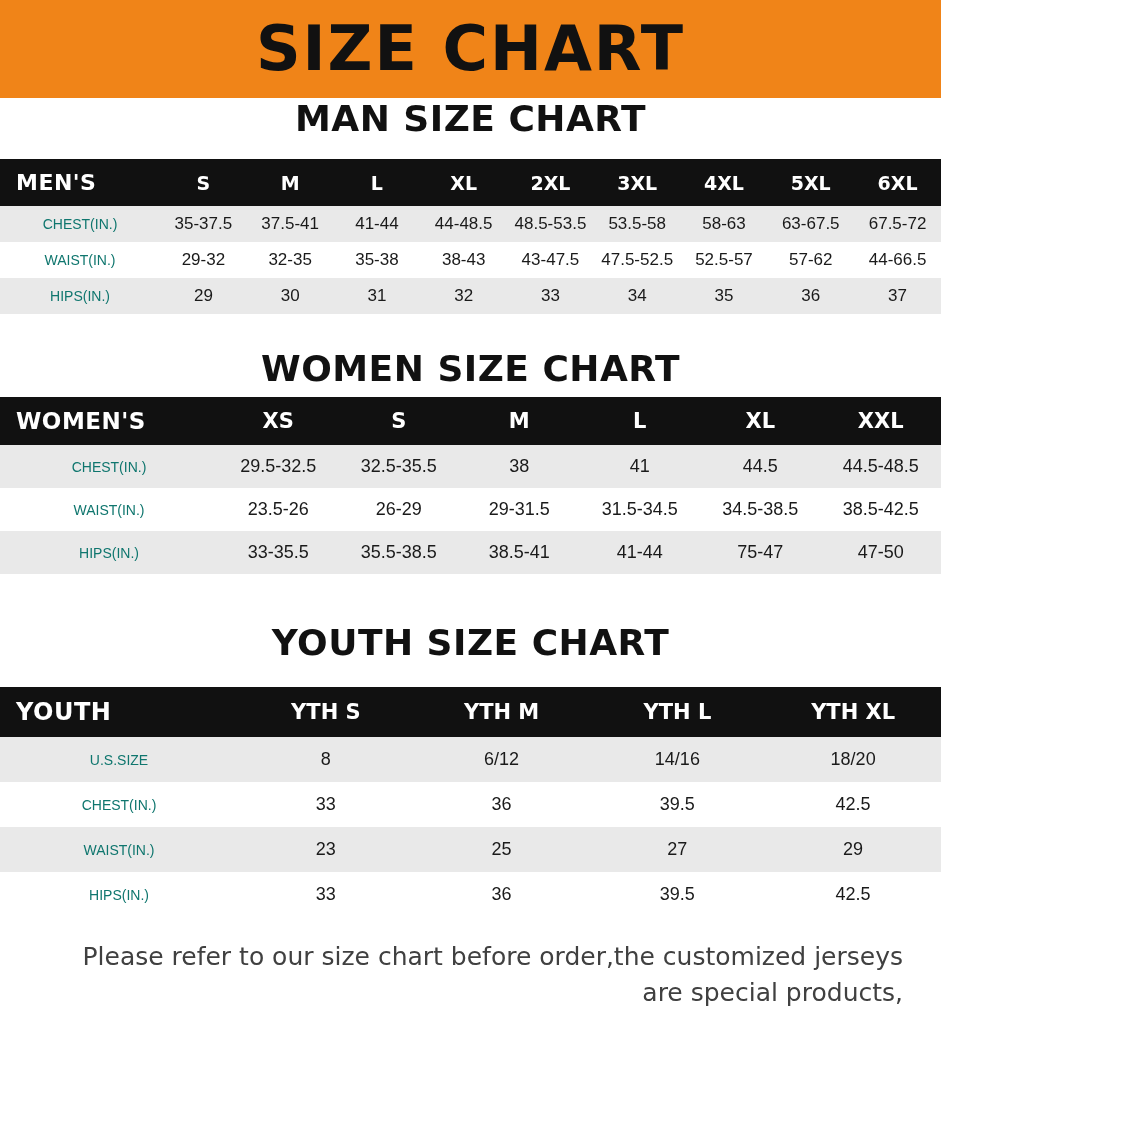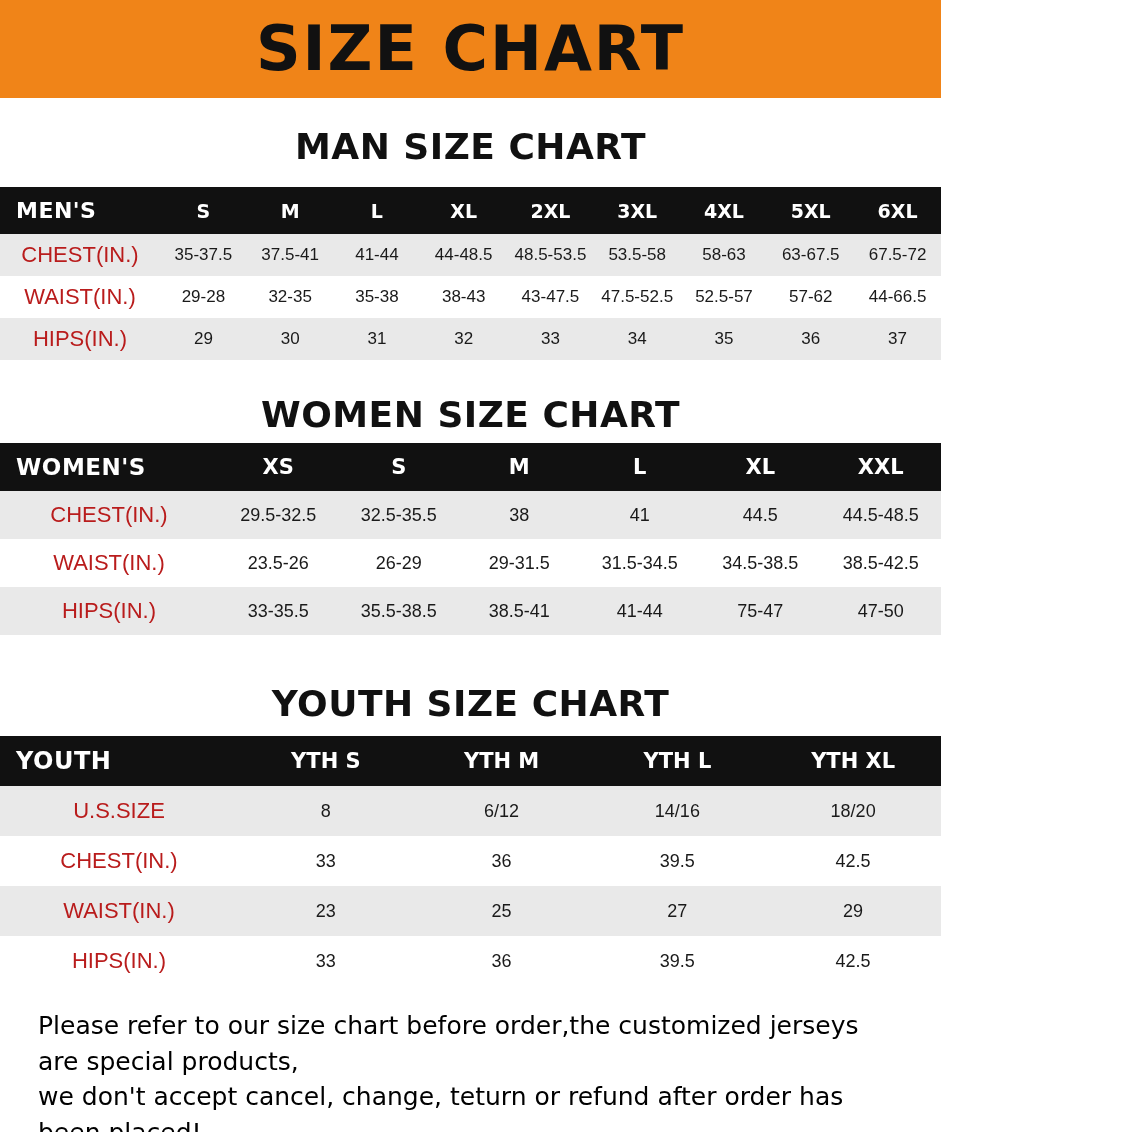--- a/index.html
+++ b/index.html
@@ -38,23 +38,23 @@
   }
   
   .section-title {
     text-align: center;
     font-family: "DejaVu Sans", sans-serif;
     font-weight: bold;
     font-size: 36px;
     color: #111111;
     letter-spacing: 0.5px;
   }
-  .t-man   { margin-top: 28px; margin-bottom: 20px; }
+  .t-man   { margin-bottom: 20px; }
   .t-women { margin-top: 34px; margin-bottom: 8px; }
-  .t-youth { margin-top: 48px; margin-bottom: 12px; }
+  .t-youth { margin-top: 48px; margin-bottom: 24px; }
 
   
   table {
     border-collapse: collapse;
     table-layout: fixed;
   }
   .chart-wrap {
     display: flex;
     justify-content: center;
   }
@@ -78,47 +78,47 @@
   }
   .chart tbody td {
     font-family: "Liberation Sans", sans-serif;
     font-size: 17px;
     color: #1a1a1a;
     text-align: center;
     padding: 8px 2px;
   }
   .chart tbody td.rowhead {
     text-align: center;
-    font-size: 22px;
-    color: #b91c1c;
+    font-size: 14px;
+    color: #0f766e;
   }
   .chart tbody tr.odd td  { background: #e9e9e9; }
   .chart tbody tr.even td { background: #ffffff; }
 
   
   .men col.c0 { width: 160px; }
   .women col.c0 { width: 218px; }
   .youth col.c0 { width: 238px; }
 
   .youth thead th { font-size: 21px; }
   .youth thead th.rowhead { font-size: 24px; }
   .youth tbody td { font-size: 18px; padding: 12px 19px; }
 
   .women thead th { font-size: 21px; }
   .women thead th.rowhead { font-size: 23px; }
   .women tbody td { font-size: 18px; padding: 11px 2px; }
 
   
   .note {
     margin: 22px 38px 0 38px;
-    color: #000000;
+    color: #404040;
     font-family: "DejaVu Sans", sans-serif;
     font-size: 25px;
     line-height: 1.42;
-    text-align: left;
+    text-align: right;
   }
 </style>
 </head>
 <body>
 
 <div class="page">
 
   <div class="banner">
     <div class="banner-title">SIZE CHART</div>
   </div>
@@ -160,21 +160,21 @@
           <td>41-44</td>
           <td>44-48.5</td>
           <td>48.5-53.5</td>
           <td>53.5-58</td>
           <td>58-63</td>
           <td>63-67.5</td>
           <td>67.5-72</td>
         </tr>
         <tr class="even">
           <td class="rowhead">WAIST(IN.)</td>
-          <td>29-28</td>
+          <td>29-32</td>
           <td>32-35</td>
           <td>35-38</td>
           <td>38-43</td>
           <td>43-47.5</td>
           <td>47.5-52.5</td>
           <td>52.5-57</td>
           <td>57-62</td>
           <td>44-66.5</td>
         </tr>
         <tr class="odd">
@@ -295,16 +295,15 @@
           <td>36</td>
           <td>39.5</td>
           <td>42.5</td>
         </tr>
       </tbody>
     </table>
   </div>
 
   <div class="note">
     <div>Please refer to our size chart before order,the customized jerseys are special products,</div>
-    <div>we don't accept cancel, change, teturn or refund after order has been placed!</div>
   </div>
 
 </div>
 
 </body></html>

